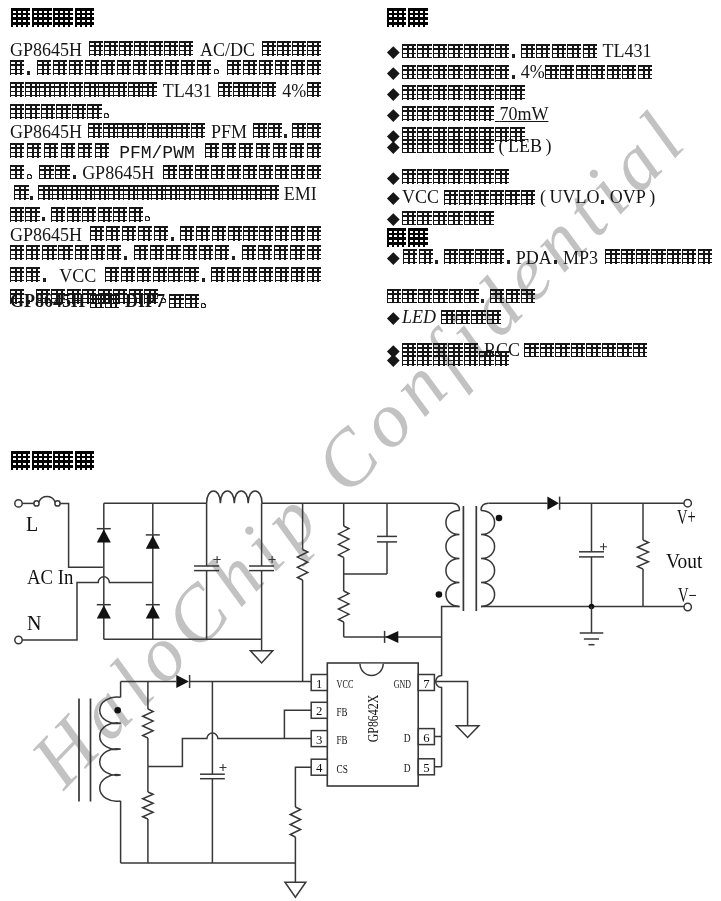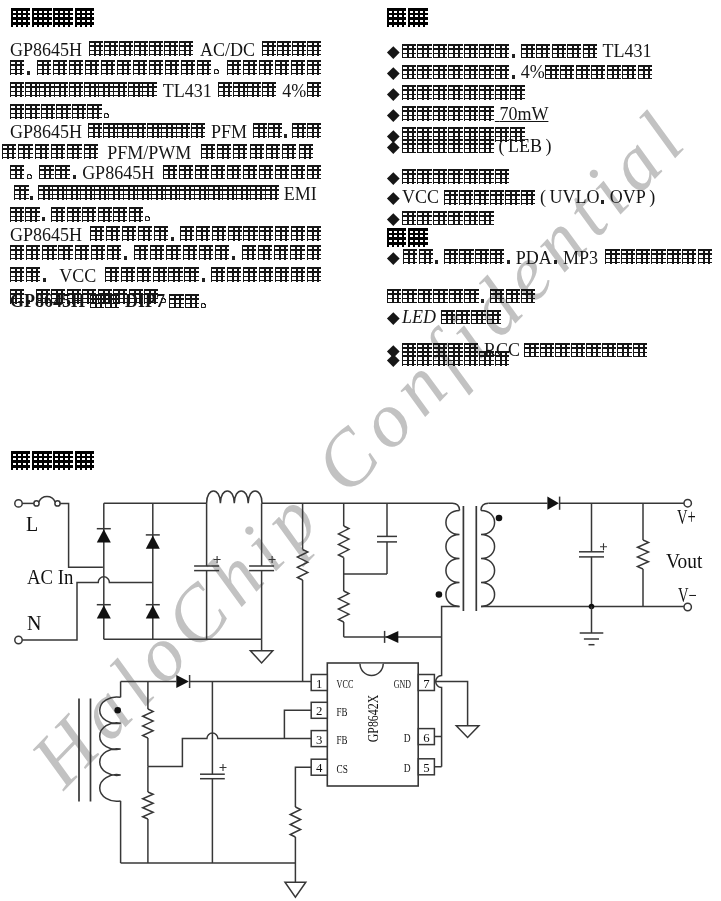--- a/index.html
+++ b/index.html
@@ -124,21 +124,21 @@
     <i class="sp"></i>
     <span class="lt">PFM</span>
     <i class="sp"></i>
     <b class="k"></b>
     <b class="k"></b>
     <b class="pc"></b>
     <b class="k"></b>
     <b class="k"></b>
   </div>
 
-<div class="lnf" style="left:2px;top:142.6px;width:311px;">
+<div class="lnf" style="left:10px;top:142.6px;width:311px;font-family:Liberation Mono, monospace;">
     <b class="k"></b>
     <b class="k"></b>
     <b class="k"></b>
     <b class="k"></b>
     <b class="k"></b>
     <b class="k"></b>
     <i class="sp"></i>
     <span class="lt">PFM/PWM</span>
     <i class="sp"></i>
     <b class="k"></b>

